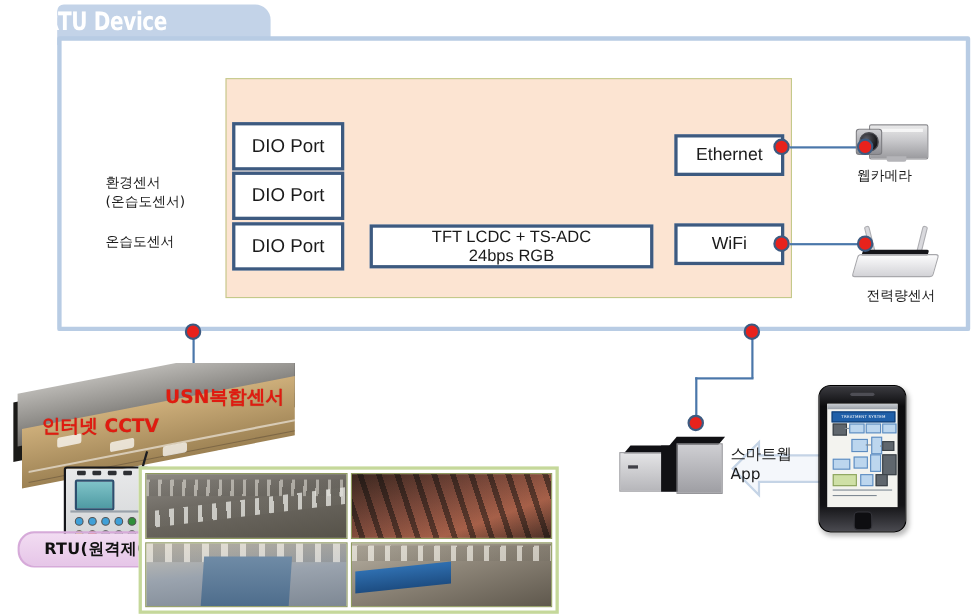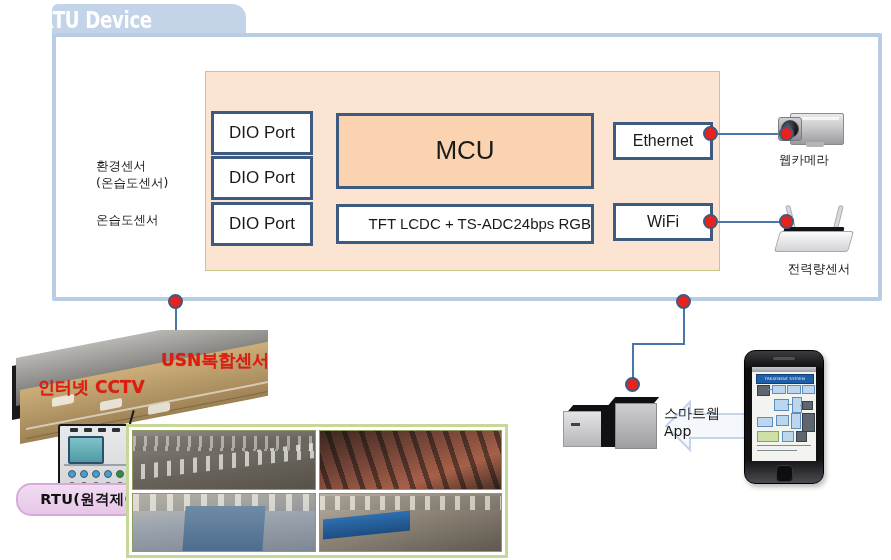--- a/index.html
+++ b/index.html
@@ -40,21 +40,21 @@
     border:3px solid #3d5a80;background:#ffffff;
     display:flex;align-items:center;justify-content:center;
     color:#1a1a1a;line-height:1.15;text-align:center;
   }
   #dio-1{left:211px;top:111px;width:102px;height:44px;font-size:17px;}
   #dio-2{left:211px;top:156px;width:102px;height:44px;font-size:17px;}
   #dio-3{left:211px;top:202px;width:102px;height:44px;font-size:17px;}
   #mcu{left:336px;top:113px;width:258px;height:76px;font-size:26px;
        background:#fbd3b0;}
   #tft{left:336px;top:204px;width:258px;height:40px;font-size:15px;
-       justify-content:flex-end;}
+       flex-direction:column;justify-content:flex-end;}
   #tft .l2{display:block;}
   #eth{left:613px;top:122px;width:100px;height:38px;font-size:16px;}
   #wifi{left:613px;top:203px;width:100px;height:38px;font-size:16px;}
 
   
   .klabel{
     position:absolute;color:#1a1a1a;font-size:12.5px;line-height:1.35;
     font-family:"DejaVu Sans","Liberation Sans",sans-serif;white-space:pre;
   }
   #label-env{left:96px;top:158px;}
@@ -186,21 +186,21 @@
     font-size:14.5px;font-weight:bold;color:#111;
     font-family:"DejaVu Sans","Liberation Sans",sans-serif;
     letter-spacing:.3px;
   }
 
   .redlabel{
     position:absolute;color:#e01b10;font-weight:bold;
     font-family:"DejaVu Sans","Liberation Sans",sans-serif;
     text-shadow:0 0 1px rgba(120,0,0,.4);white-space:nowrap;
   }
-  #label-usn{left:150px;top:349px;font-size:17px;margin-left:11px;}
+  #label-usn{left:150px;top:349px;font-size:17px;}
   #label-cctv{left:38px;top:376px;font-size:17px;}
 
   
   #server{position:absolute;left:563px;top:393px;width:100px;height:62px;}
   #server .deskL{position:absolute;left:0;top:18px;width:52px;height:34px;
     background:linear-gradient(180deg,#e4e4e6,#b6b6ba);border:1px solid #9a9a9e;}
   #server .deskR{position:absolute;left:52px;top:10px;width:40px;height:44px;
     background:linear-gradient(180deg,#cfcfd3,#9e9ea3);border:1px solid #8b8b90;}
   #server .darkmid{position:absolute;left:38px;top:12px;width:22px;height:42px;
     background:#111114;}
@@ -251,21 +251,20 @@
   <div id="rtu-tab"></div>
   <div id="rtu-tab-label">RTU Device</div>
   <div id="rtu-frame"></div>
 
   <div id="board-panel"></div>
 
   <div class="blk" id="dio-1">DIO Port</div>
   <div class="blk" id="dio-2">DIO Port</div>
   <div class="blk" id="dio-3">DIO Port</div>
 
-  <div class="blk" id="mcu">MCU</div>
 
   <div class="blk" id="tft">
     <span>TFT LCDC + TS-ADC</span>
     <span class="l2">24bps RGB</span>
   </div>
 
   <div class="blk" id="wifi">WiFi</div>
   <div class="blk" id="eth">Ethernet</div>
 
   <div class="klabel" id="label-env">환경센서

